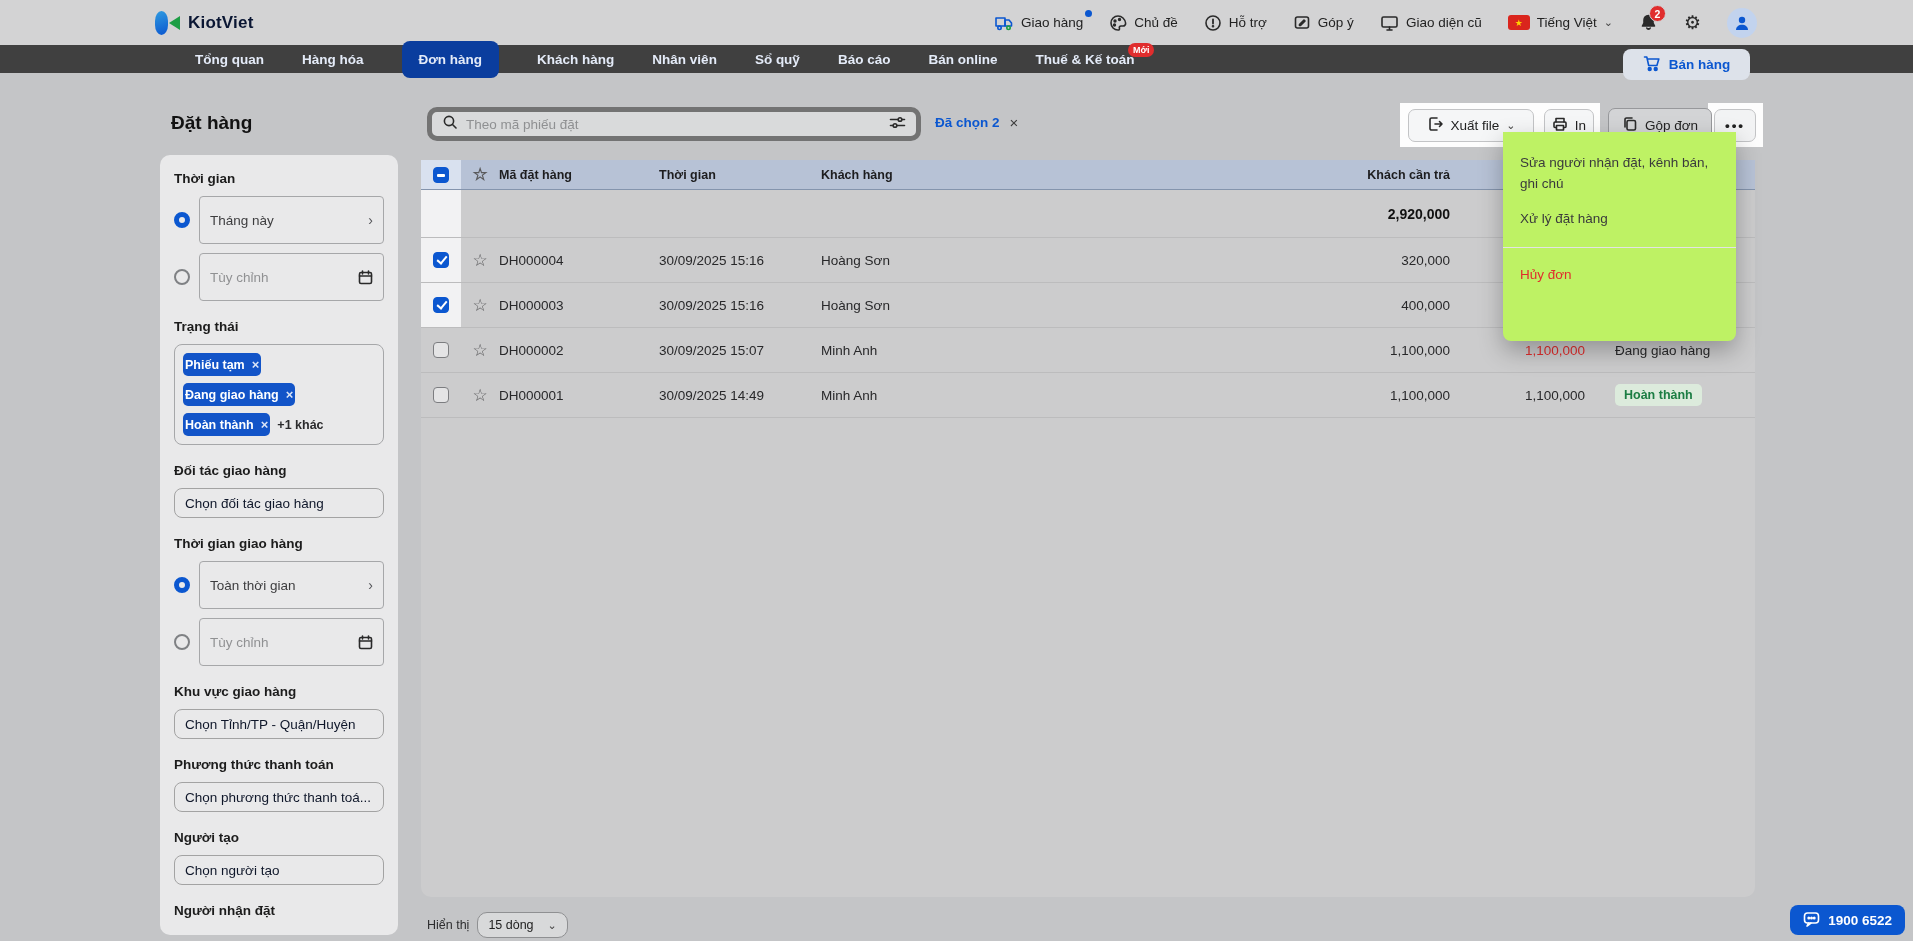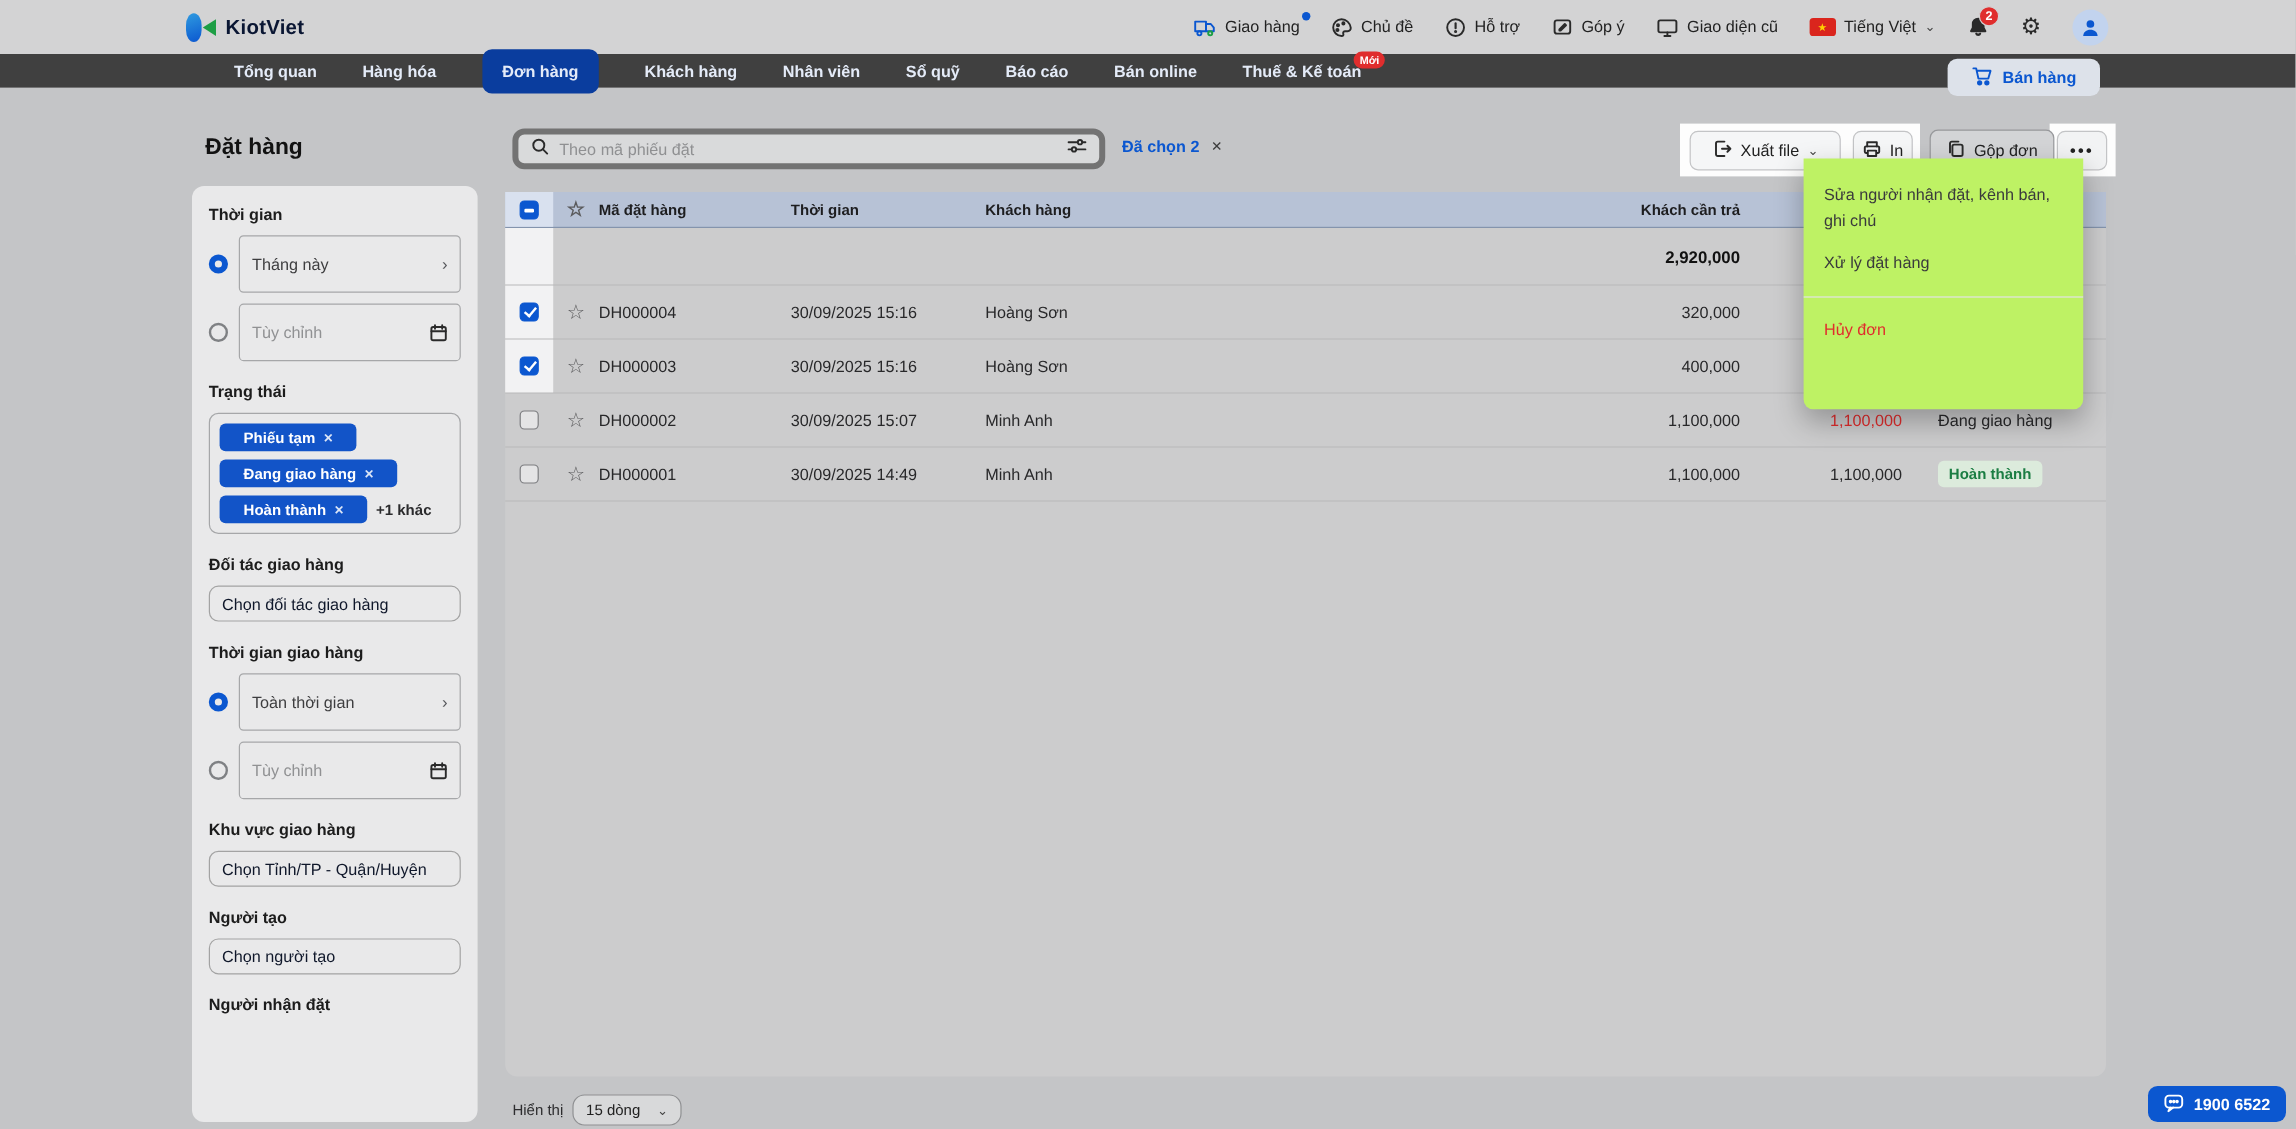--- a/index.html
+++ b/index.html
@@ -37,21 +37,21 @@
   .sidebar-card { position:absolute; left:160px; top:155px; width:238px; height:780px; background:#e9e9ea; border-radius:10px; padding:16px 14px; }
   .f-label { font-size:13.5px; font-weight:bold; color:#1c1c1c; margin-bottom:10px; }
   .f-group { margin-bottom:18px; }
   .radio-row { display:flex; align-items:center; gap:9px; margin-bottom:9px; }
   .radio { width:16px; height:16px; border-radius:50%; background:#e9e9ea; border:2px solid #7f8184; flex:0 0 16px; }
   .radio.on { border:5px solid #0b57d0; }
   .pill { flex:1; height:48px; border:1px solid #a6a7a9; border-radius:4px; display:flex; align-items:center; justify-content:space-between; padding:0 10px; font-size:13.5px; color:#3d3d3f; background:transparent; cursor:pointer; }
   .pill .ph { color:#909193; }
   .pill-icon { color:#55565a; font-size:14px; display:flex; align-items:center; }
   .tagbox { border:1px solid #a6a7a9; border-radius:8px; padding:8px; display:flex; flex-wrap:wrap; gap:7px; align-items:center; }
-  .tag { background:#1254c8; color:#fff; font-size:12.5px; font-weight:bold; padding:4px 20px; border-radius:5px; display:flex; align-items:center; gap:7px; cursor:pointer; }
+  .tag { background:#1254c8; color:#fff; font-size:12.5px; font-weight:bold; padding:4px 2px; border-radius:5px; display:flex; align-items:center; gap:7px; cursor:pointer; }
   .tag .x { opacity:.85; font-size:13px; }
   .more-tags { font-size:12.5px; font-weight:bold; color:#2b2b2d; }
   .select-ph { height:30px; border:1px solid #a3a3a3; border-radius:8px; display:flex; align-items:center; padding:0 10px; font-size:13.5px; color:#0f172a; cursor:pointer; white-space:nowrap; overflow:hidden; }
 
   
   .searchbar { position:absolute; left:427px; top:107px; width:494px; height:34px; background:#d9dadb; border:5px solid #737373; border-radius:10px; display:flex; align-items:center; padding:0 10px; gap:8px; }
   .searchbar input { flex:1; border:none; outline:none; background:transparent; font-size:13.5px; color:#333; font-family:"Liberation Sans",sans-serif; }
   .searchbar input::placeholder { color:#8f9092; }
   .selected-chip { position:absolute; left:935px; top:114px; display:flex; align-items:center; gap:10px; font-size:13.5px; font-weight:bold; color:#0b57d0; }
   .selected-chip .x { color:#3c3c3c; font-weight:normal; font-size:15px; cursor:pointer; }
@@ -279,20 +279,24 @@
           </span>
         </div>
     </div>
   </div>
 
   <div class="f-group">
     <div class="f-label">Khu vực giao hàng</div>
     <div class="select-ph">Chọn Tỉnh/TP - Quận/Huyện</div>
   </div>
 
+  <div class="f-group">
+    <div class="f-label">Phương thức thanh toán</div>
+    <div class="select-ph">Chọn phương thức thanh toá...</div>
+  </div>
 
   <div class="f-group">
     <div class="f-label">Người tạo</div>
     <div class="select-ph">Chọn người tạo</div>
   </div>
 
   <div class="f-group">
     <div class="f-label">Người nhận đặt</div>
   </div>
 </aside>

